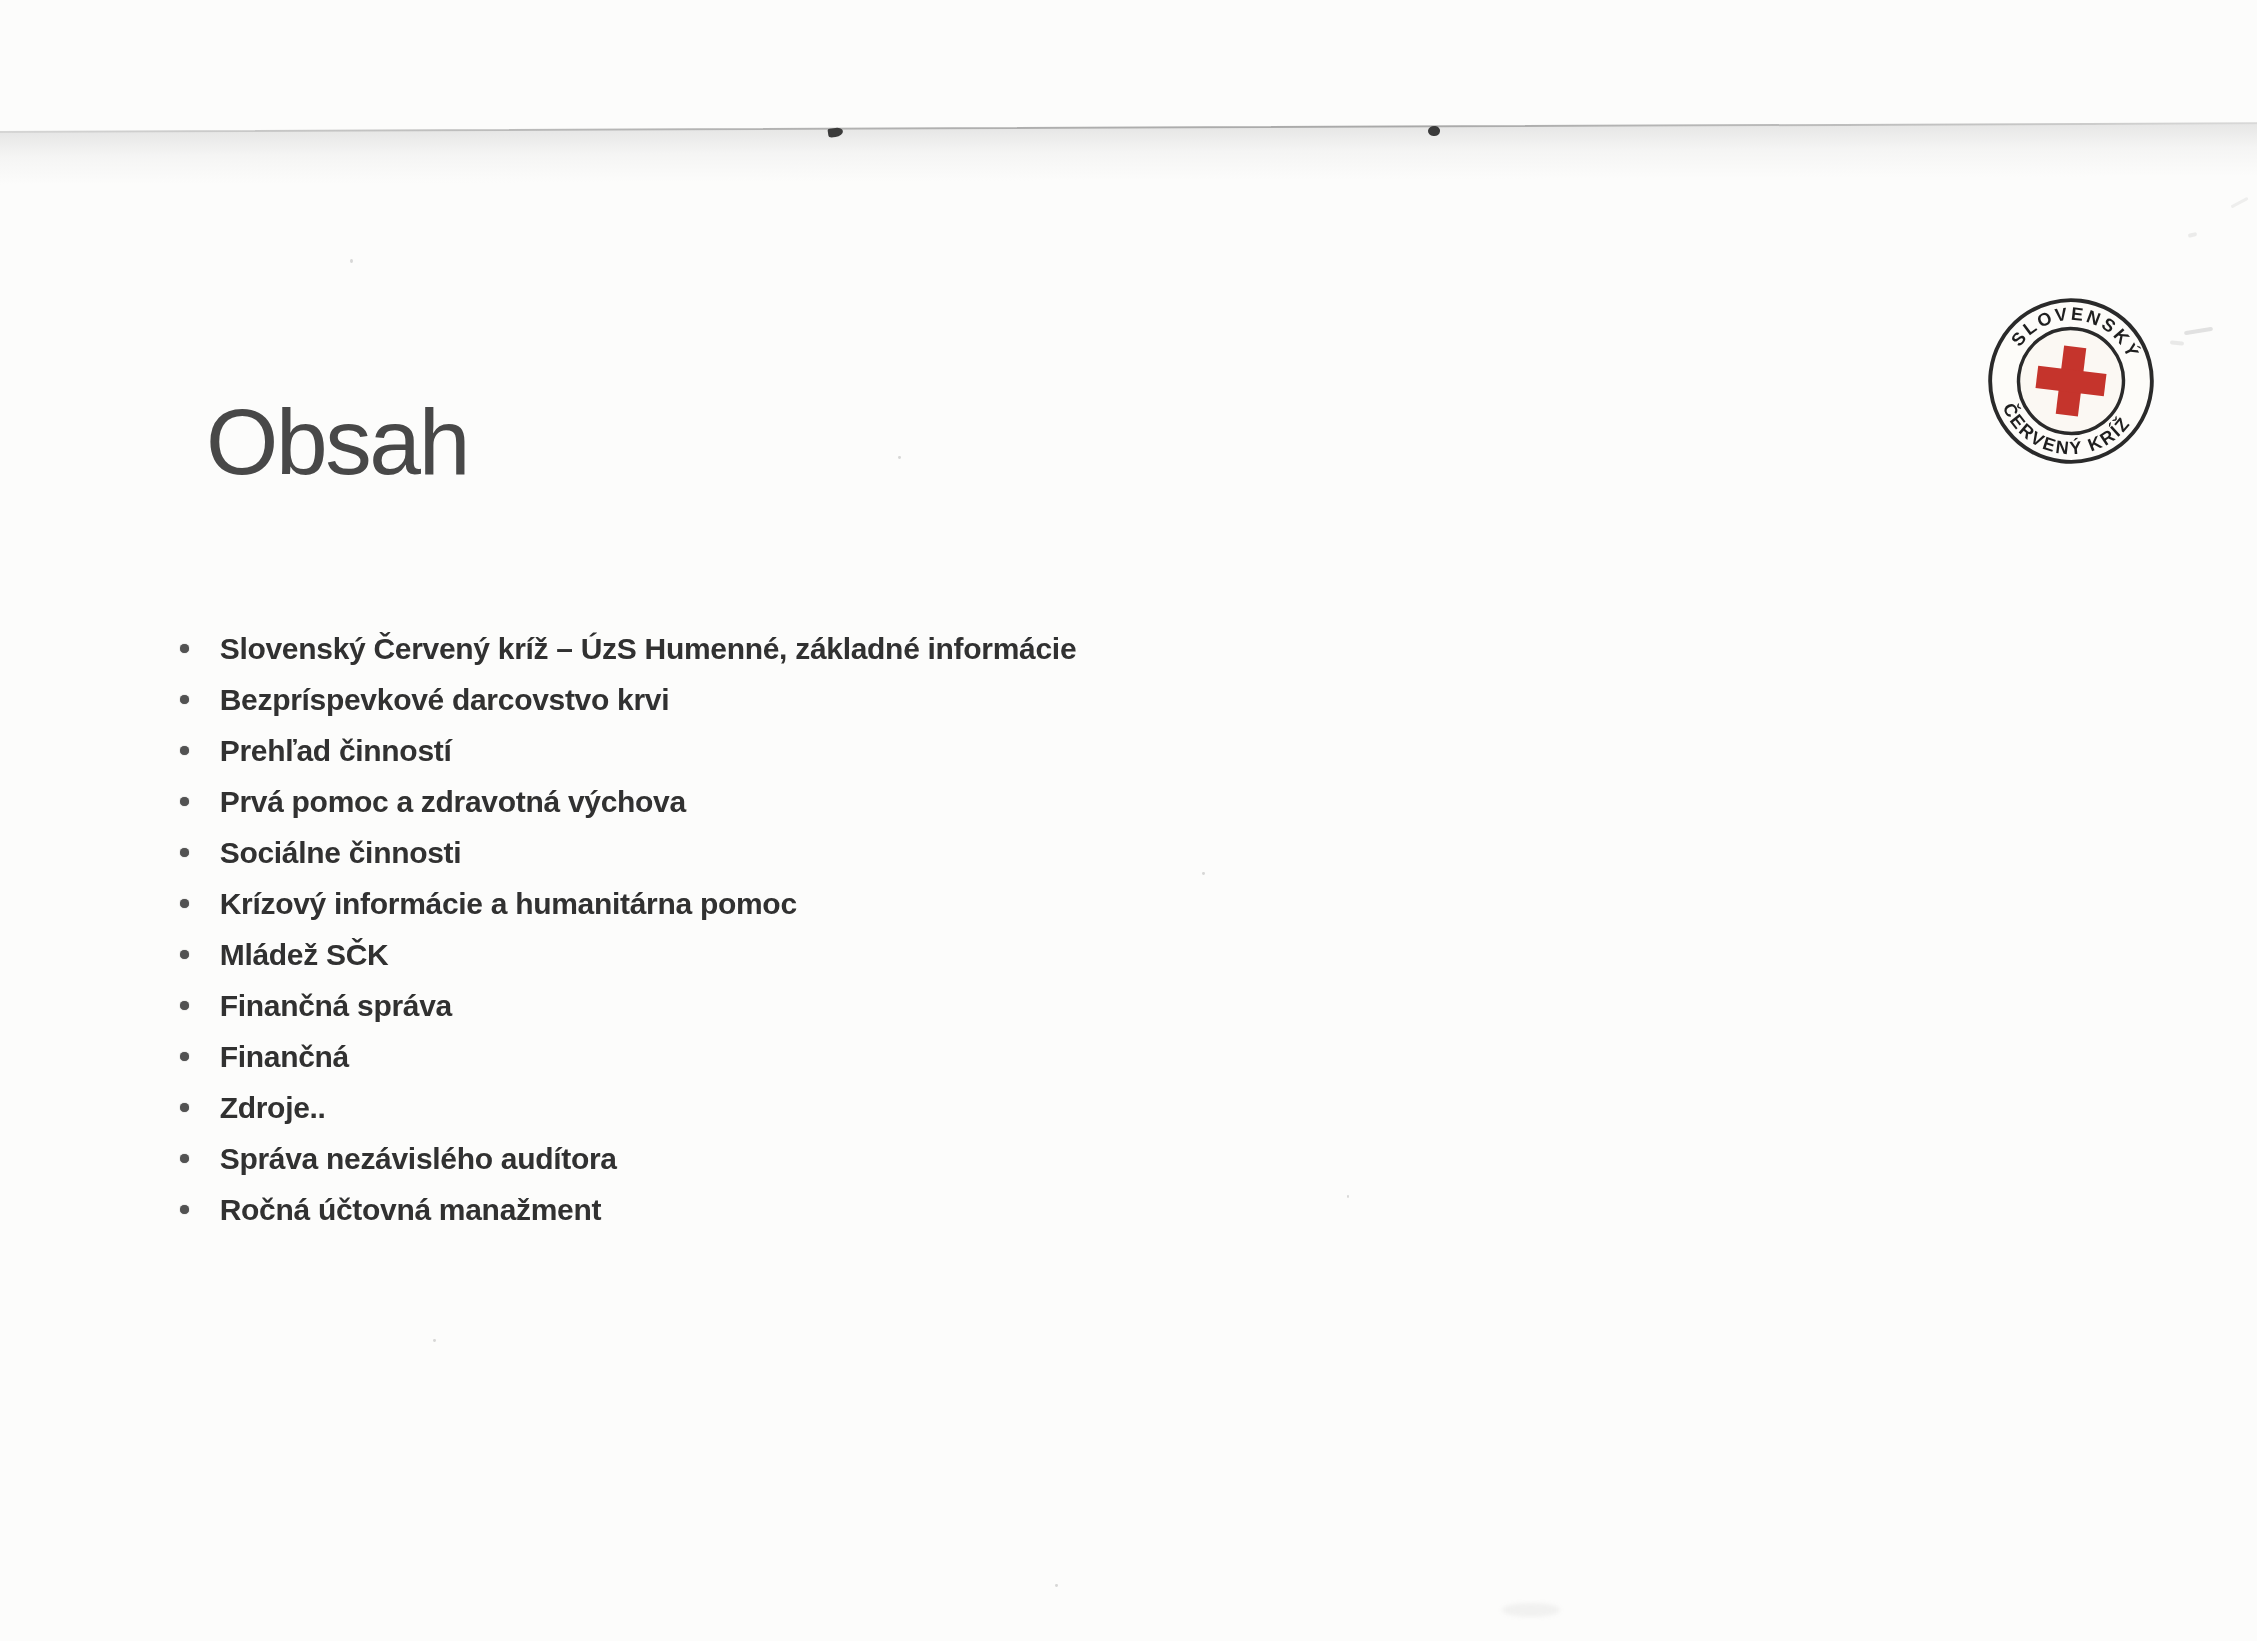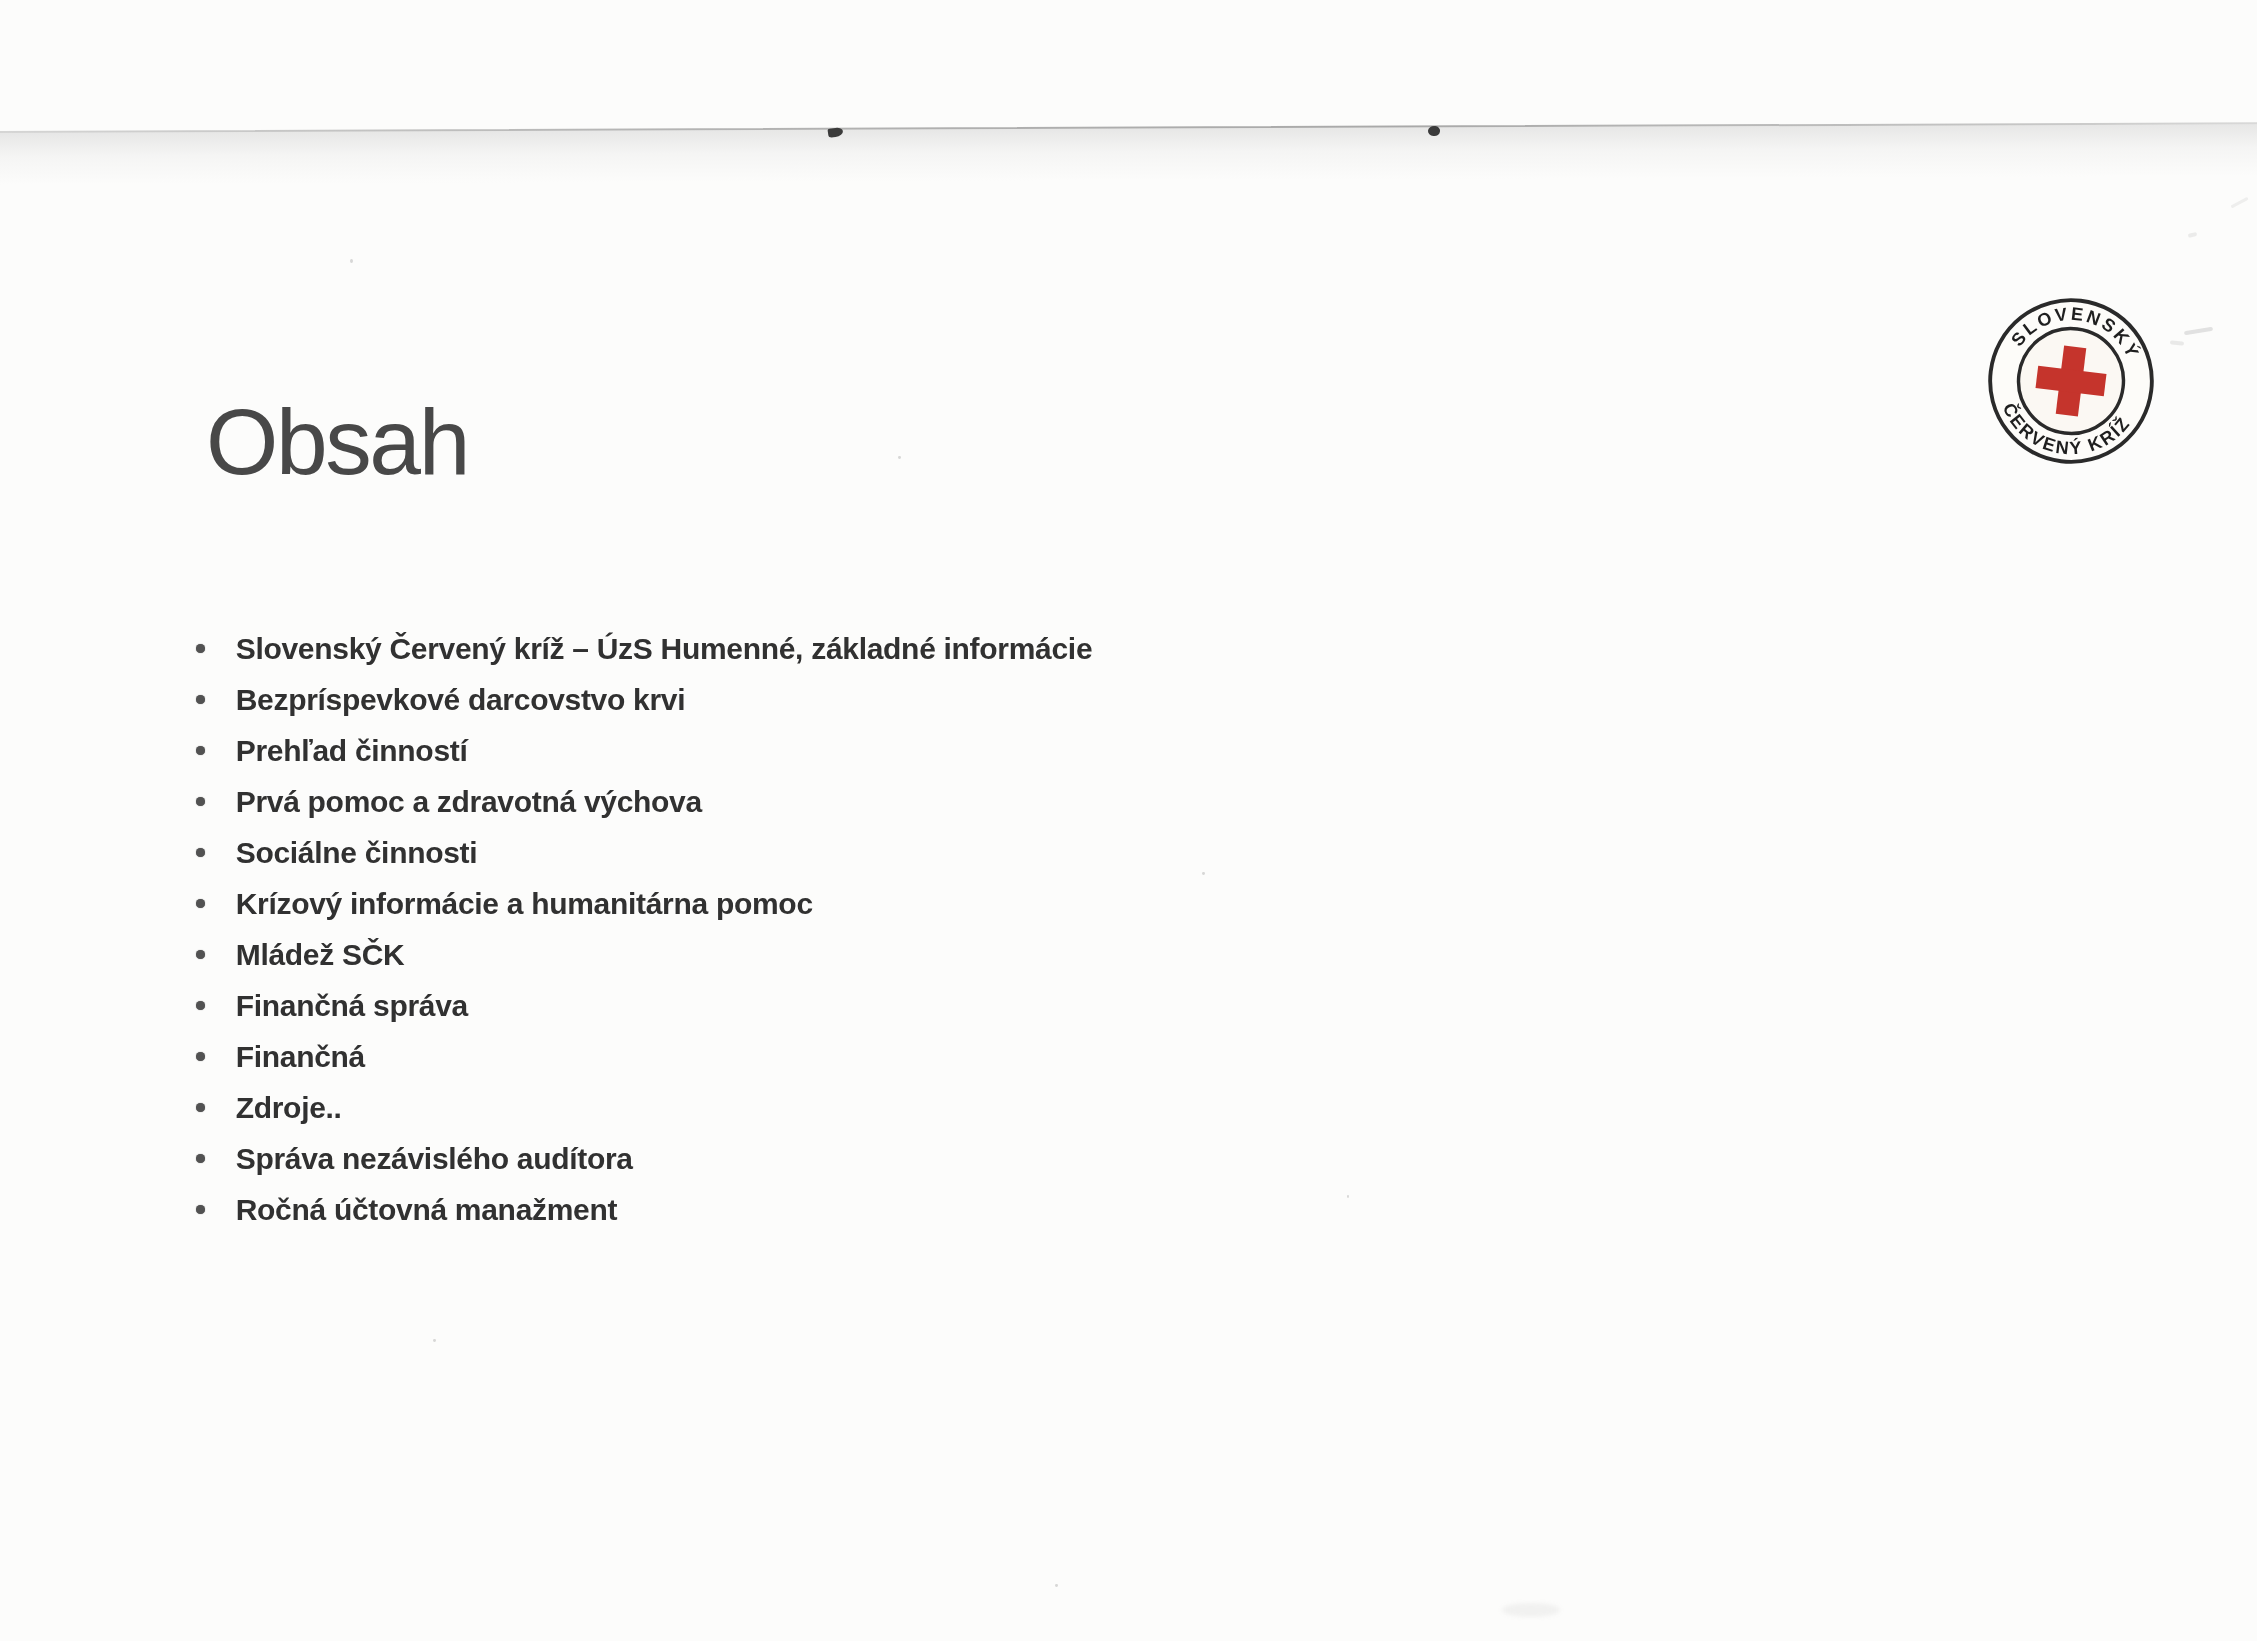--- a/index.html
+++ b/index.html
@@ -50,21 +50,21 @@
   }
 
   
   .title {
     position: absolute; left: 190px; top: 380px;
     margin: 16px; font-size: 93px; font-weight: 300;
     letter-spacing: -2.4px; color: #484848; line-height: 1;
   }
 
   
-  .toc { position: absolute; left: 196px; top: 623px; }
+  .toc { position: absolute; left: 180px; top: 623px; }
   .toc-item {
     display: flex; align-items: center; height: 51px;
     font-weight: bold; font-size: 30px; color: #313131;
     letter-spacing: -0.3px; white-space: nowrap;
   }
   .bullet {
     flex: none; width: 8.7px; height: 8.7px; border-radius: 50%;
     background: #525252; margin-right: 31px; box-shadow: 0 0 1px rgba(80,80,80,.8);
   }
 

